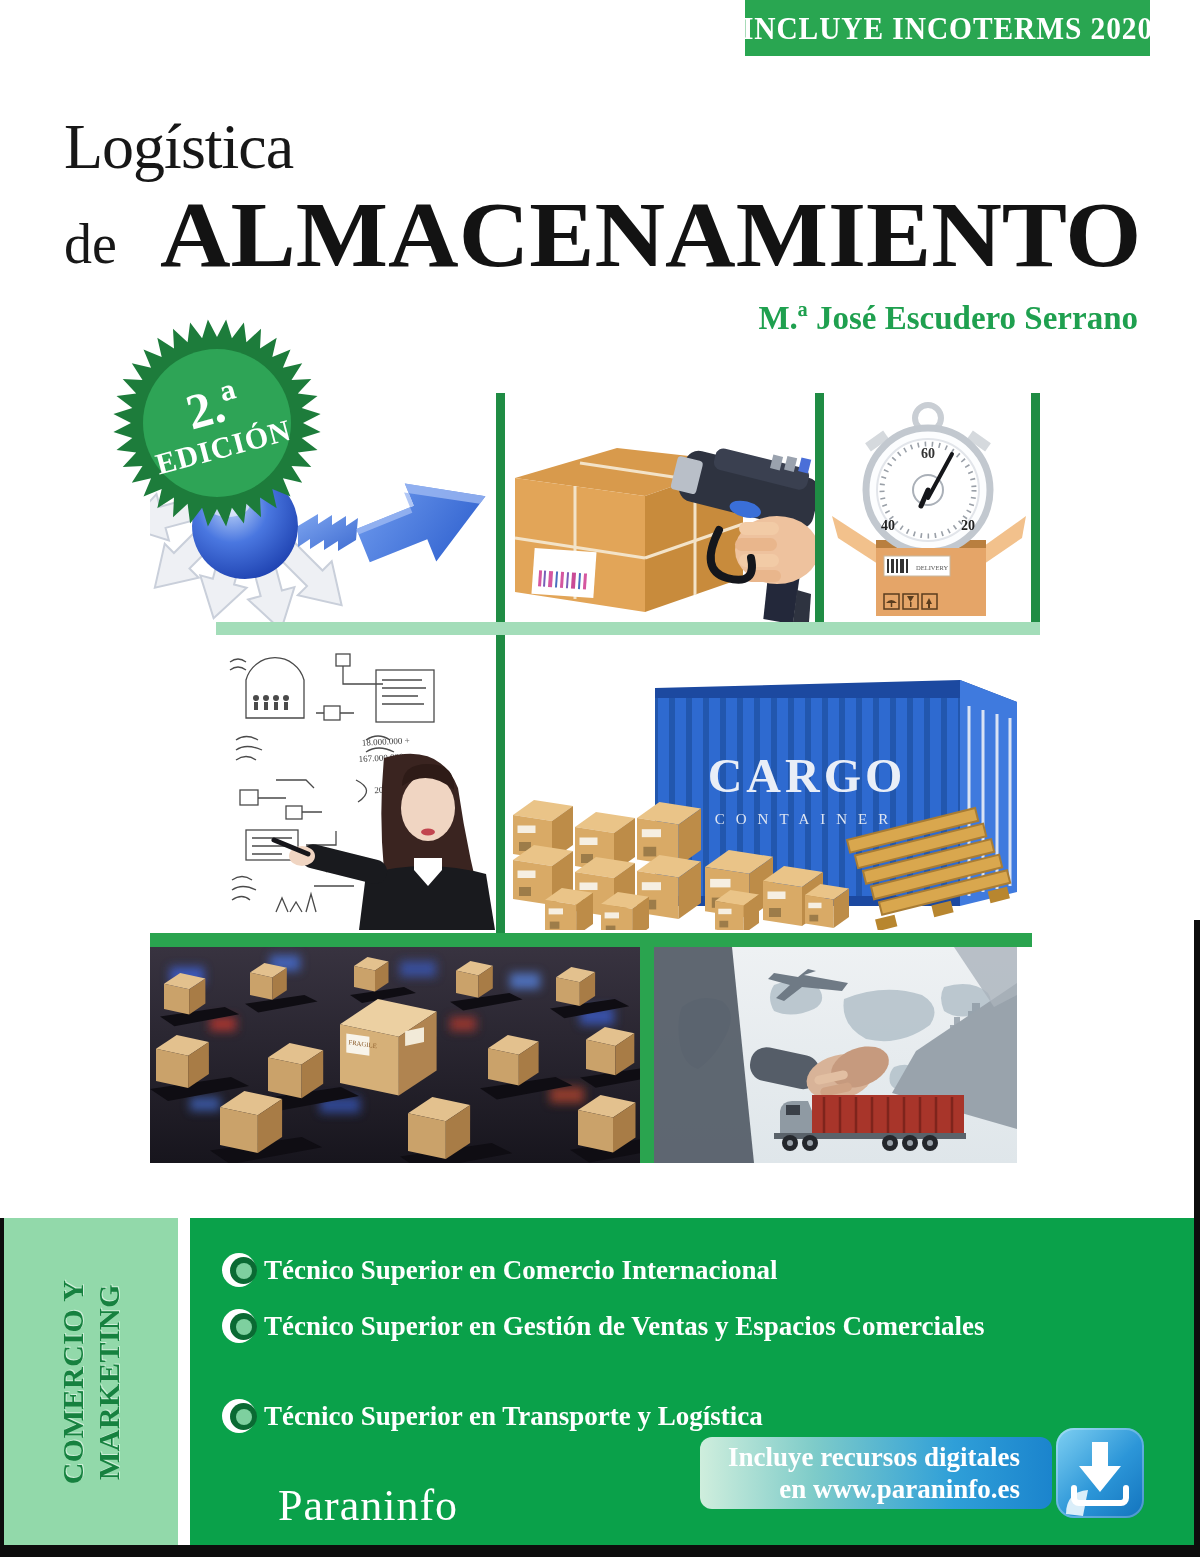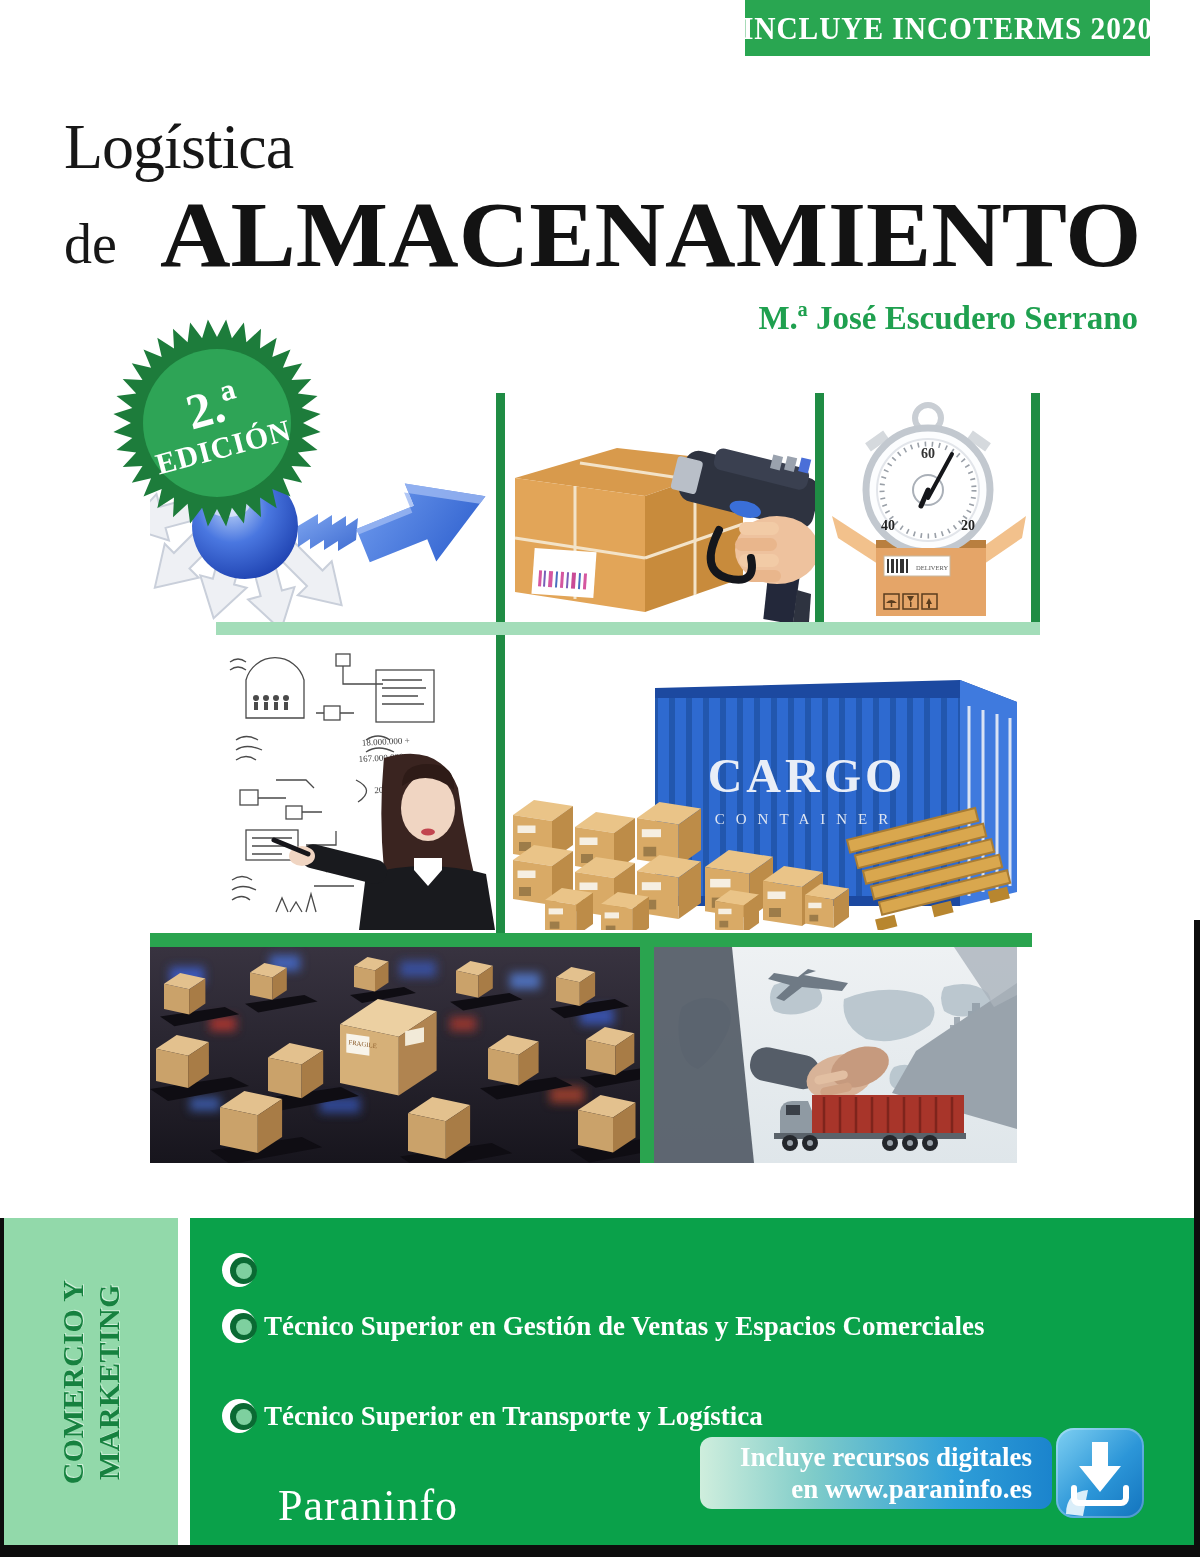--- a/index.html
+++ b/index.html
@@ -53,21 +53,21 @@
   .blt .w{position:absolute;left:0;top:0;width:34px;height:34px;border-radius:50%;background:#fff;}
   .blt .d{position:absolute;left:8px;top:4px;width:27px;height:27px;border-radius:50%;background:#0a6a33;}
   .blt .l{position:absolute;left:14px;top:10px;width:16px;height:16px;border-radius:50%;background:#7ed09f;}
   .bullet-label{margin-left:8px;color:#fff;font-weight:700;font-size:27px;white-space:nowrap;}
 
   .publisher{left:254px;top:1480px;color:#fff;font-size:44px;font-weight:400;letter-spacing:1px;margin-left:24px;}
 
   .pill{left:700px;top:1437px;width:352px;height:72px;border-radius:12px;
         background:linear-gradient(90deg,#cfeedd 0%,#7fccc9 32%,#2f9fd8 72%,#1b84cd 100%);
         display:flex;flex-direction:column;justify-content:center;align-items:flex-end;
-        padding-right:20px;box-sizing:border-box;}
+        padding-right:32px;box-sizing:border-box;}
   .pill div{color:#fff;font-weight:700;font-size:27px;line-height:1.2;white-space:nowrap;}
 
   .dl-icon{left:1056px;top:1428px;width:88px;height:90px;border-radius:18px;
            background:linear-gradient(135deg,#7fd0f2 0%,#2c96d8 55%,#1273bd 100%);
            box-shadow:0 0 0 2px rgba(255,255,255,.25) inset;}
 </style>
 </head>
 <body>
 
 <div class="page">
@@ -510,20 +510,21 @@
   </div>
 
   <div class="abs panel"></div>
 
   <div class="abs bullet-row" style="top:1252px;">
     <span class="blt">
         <span class="w"></span>
         <span class="d"></span>
         <span class="l"></span>
       </span>
+    <span class="bullet-label">Técnico Superior en Comercio Internacional</span>
   </div>
   <div class="abs bullet-row" style="top:1308px;">
     <span class="blt">
         <span class="w"></span>
         <span class="d"></span>
         <span class="l"></span>
       </span>
     <span class="bullet-label">Técnico Superior en Gestión de Ventas y Espacios Comerciales</span>
   </div>
   <div class="abs bullet-row" style="top:1398px;">

